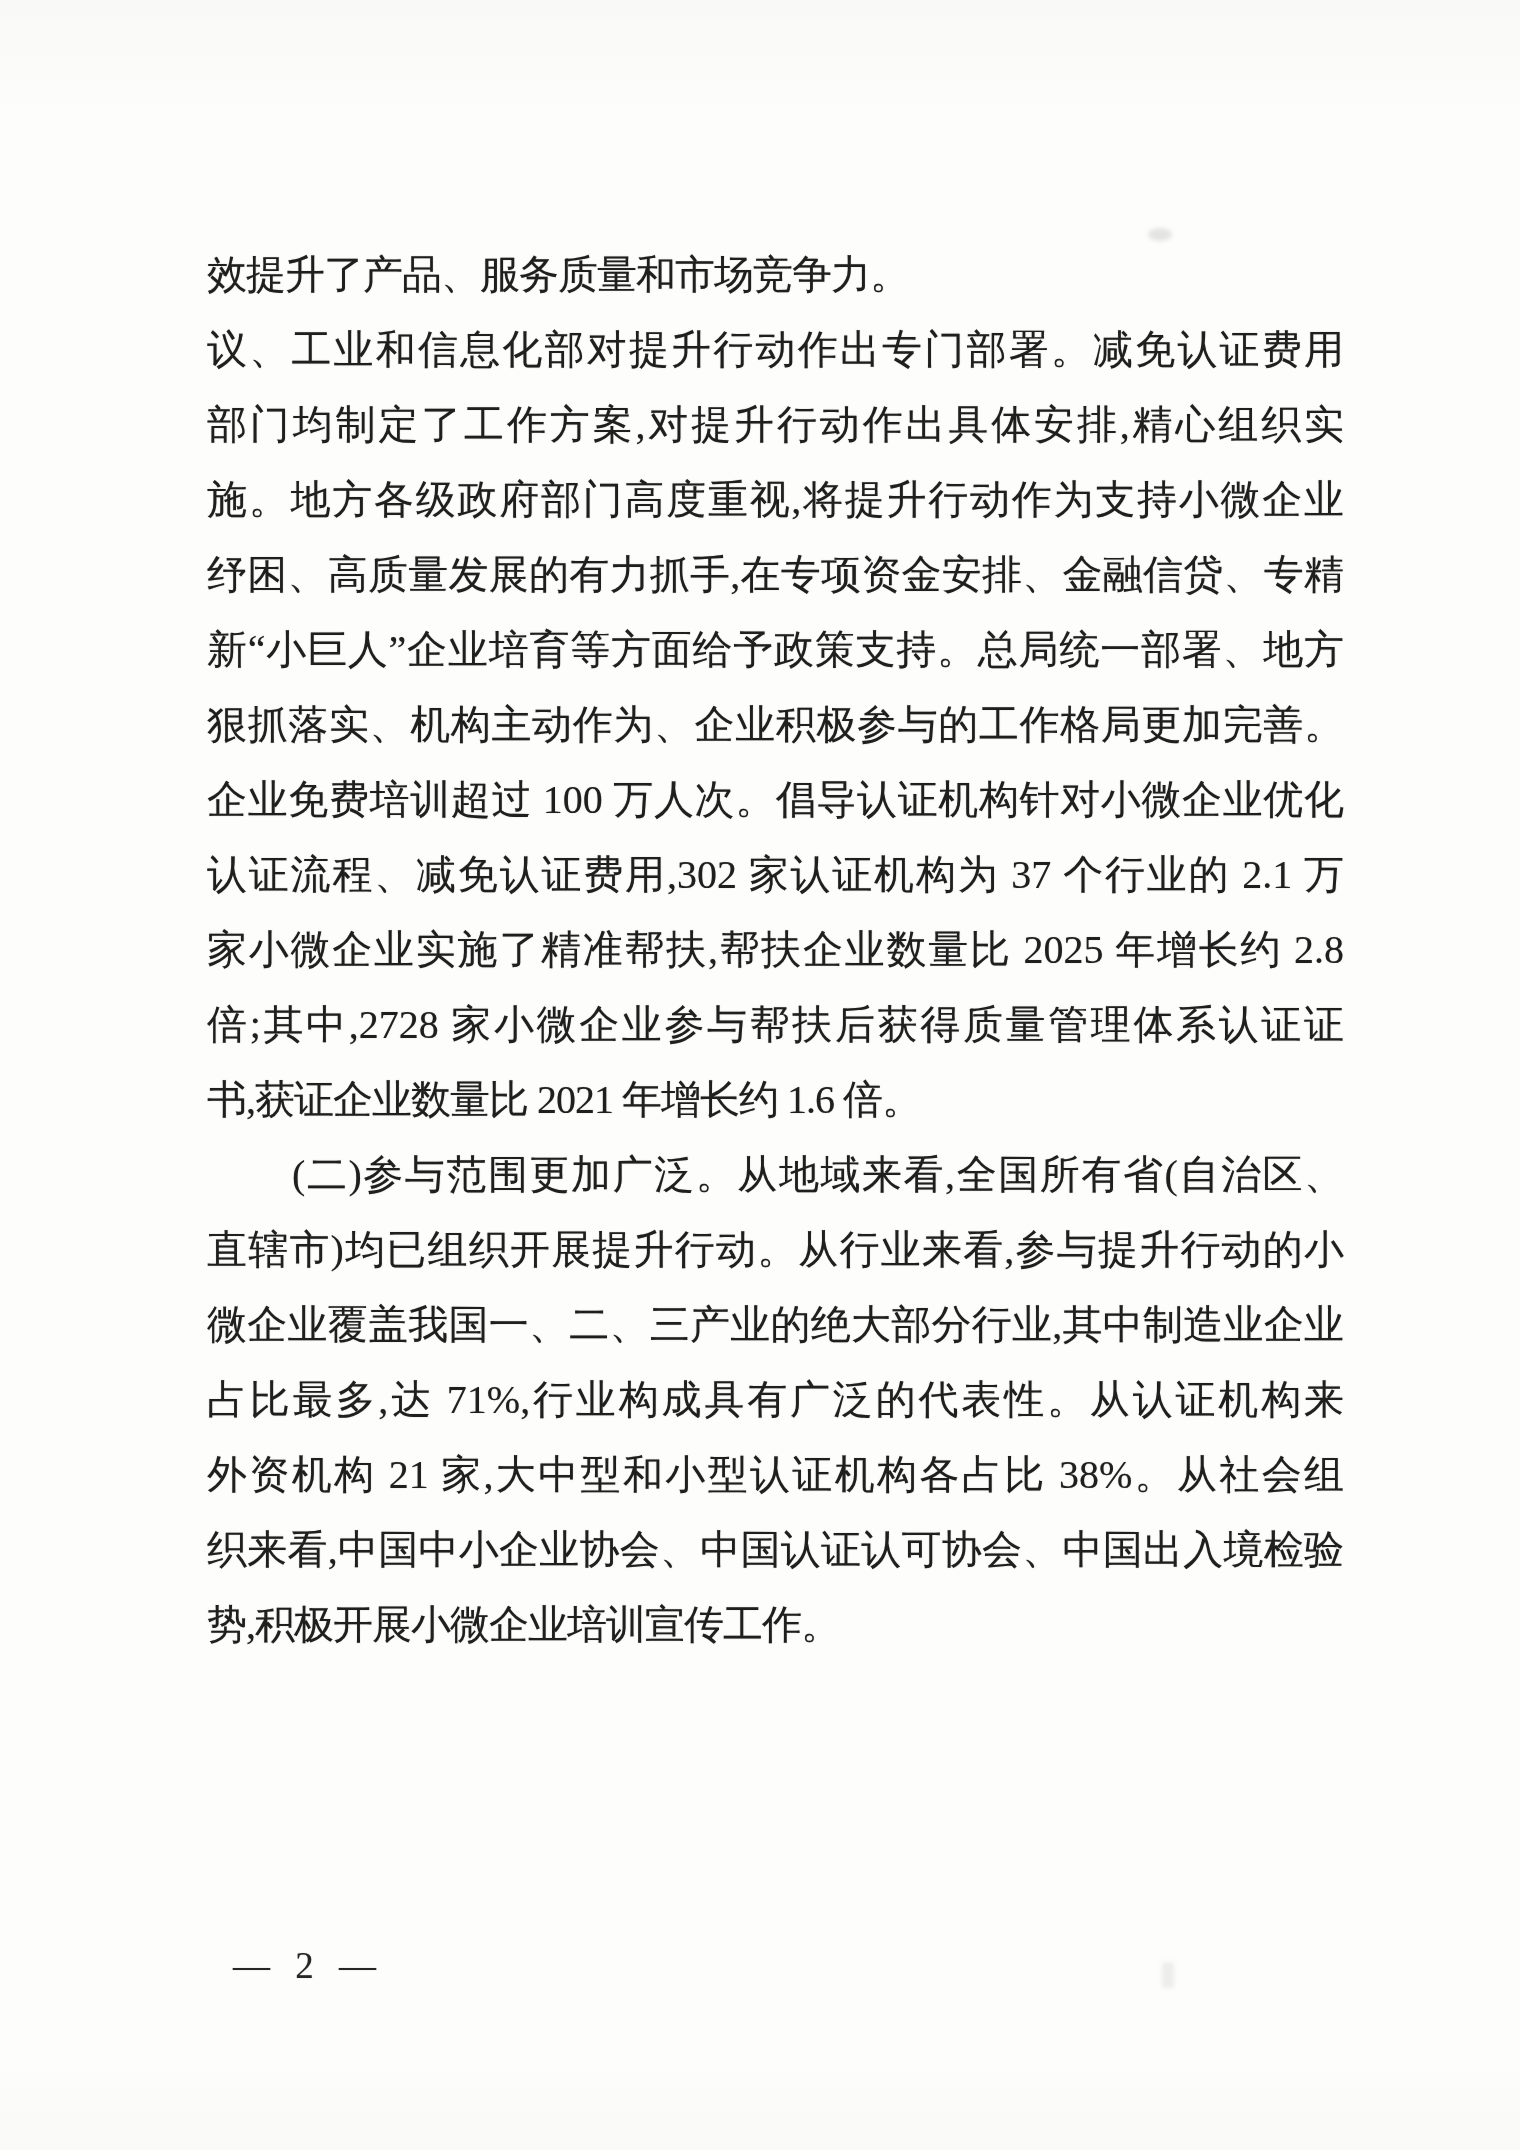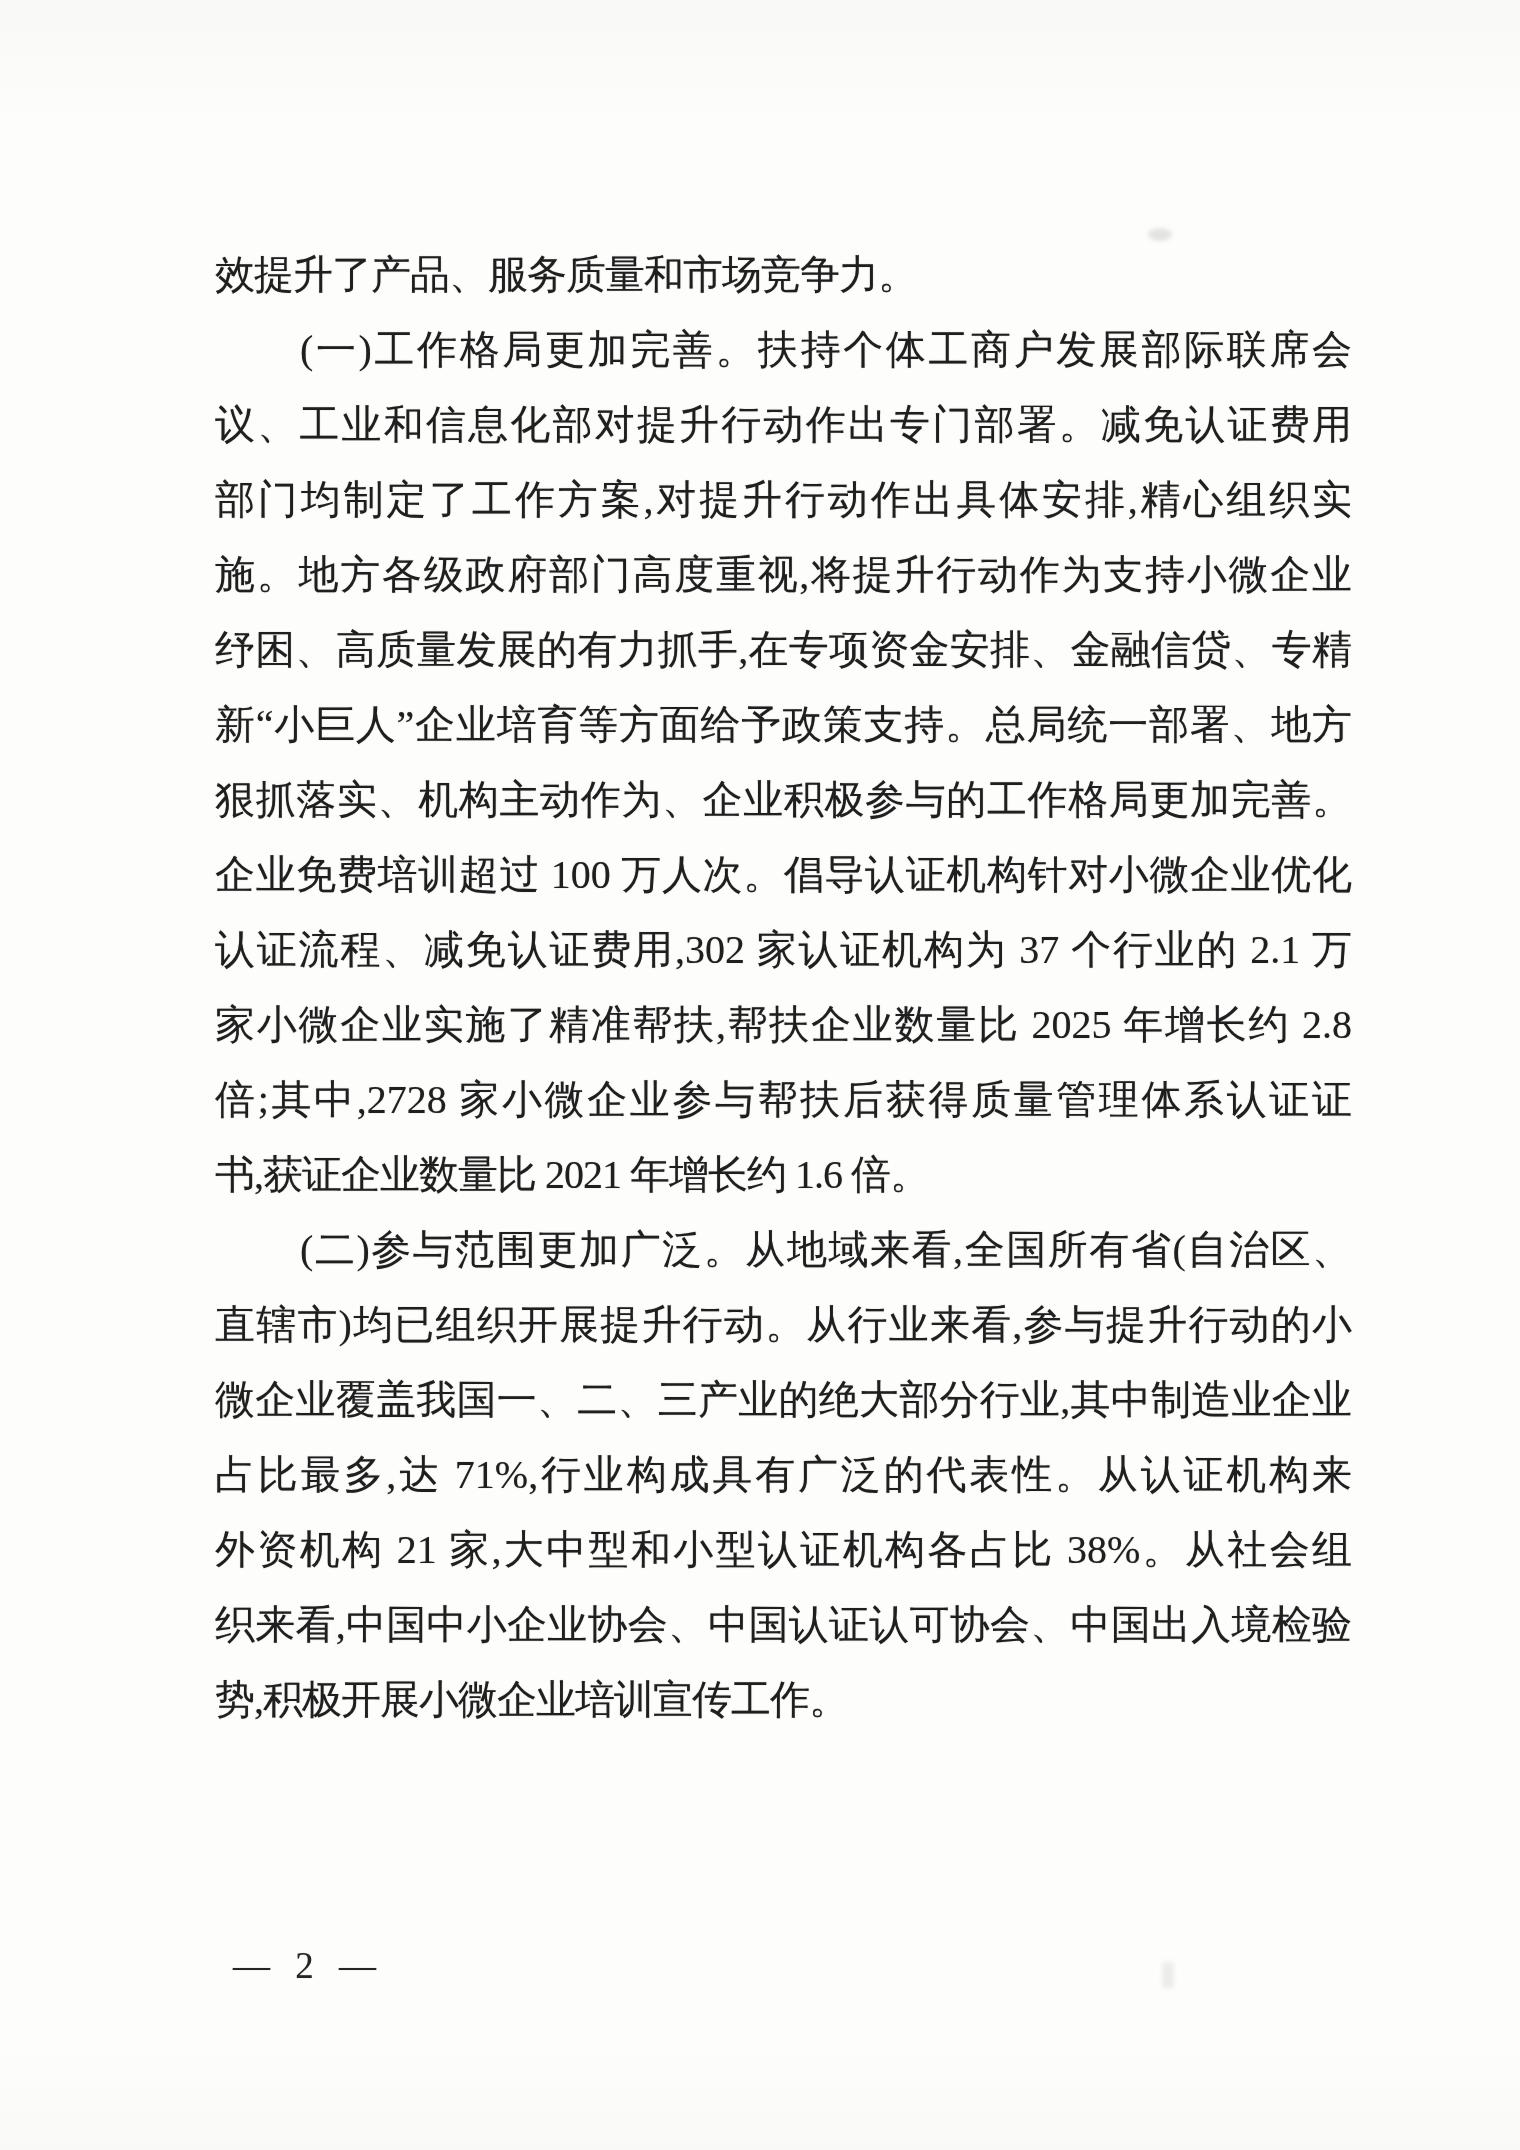--- a/index.html
+++ b/index.html
@@ -18,21 +18,21 @@
   .scan-tint {
     position: absolute;
     inset: 0;
     background:
       linear-gradient(180deg, rgba(235,235,233,0.25) 0%, rgba(255,255,255,0) 6%),
       linear-gradient(0deg, rgba(238,238,236,0.25) 0%, rgba(255,255,255,0) 5%);
     pointer-events: none;
   }
   .text-block {
     position: absolute;
-    left: 215px;
+    left: 207px;
     top: 237px;
     width: 1137px;
   }
   .line {
     height: 75px;
     line-height: 75px;
     font-size: 40px;
     color: #1f1f1f;
     text-shadow: 0 0 1px rgba(30,30,30,0.45);
     overflow: hidden;
@@ -72,21 +72,20 @@
 </style>
 </head>
 <body>
 
 <div class="scan-tint"></div>
 <div class="scan-artifact artifact-1"></div>
 <div class="scan-artifact artifact-2"></div>
 
 <div class="text-block">
     <div class="line end">效提升了产品、服务质量和市场竞争力。</div>
-    <div class="line indent-justify">(一)工作格局更加完善。扶持个体工商户发展部际联席会</div>
     <div class="line justify">议、工业和信息化部对提升行动作出专门部署。减免认证费用</div>
     <div class="line justify">部门均制定了工作方案,对提升行动作出具体安排,精心组织实</div>
     <div class="line justify">施。地方各级政府部门高度重视,将提升行动作为支持小微企业</div>
     <div class="line justify">纾困、高质量发展的有力抓手,在专项资金安排、金融信贷、专精特</div>
     <div class="line justify">新“小巨人”企业培育等方面给予政策支持。总局统一部署、地方</div>
     <div class="line justify">狠抓落实、机构主动作为、企业积极参与的工作格局更加完善。据</div>
     <div class="line justify">企业免费培训超过 100 万人次。倡导认证机构针对小微企业优化</div>
     <div class="line justify">认证流程、减免认证费用,302 家认证机构为 37 个行业的 2.1 万</div>
     <div class="line justify">家小微企业实施了精准帮扶,帮扶企业数量比 2025 年增长约 2.8</div>
     <div class="line justify">倍;其中,2728 家小微企业参与帮扶后获得质量管理体系认证证</div>

